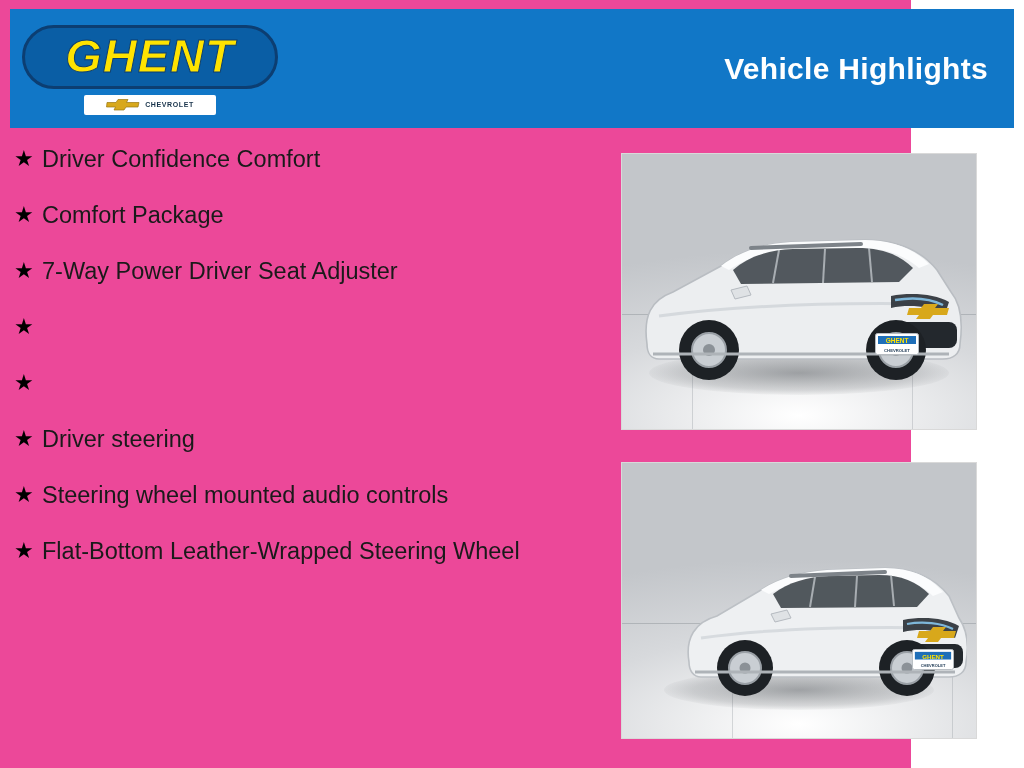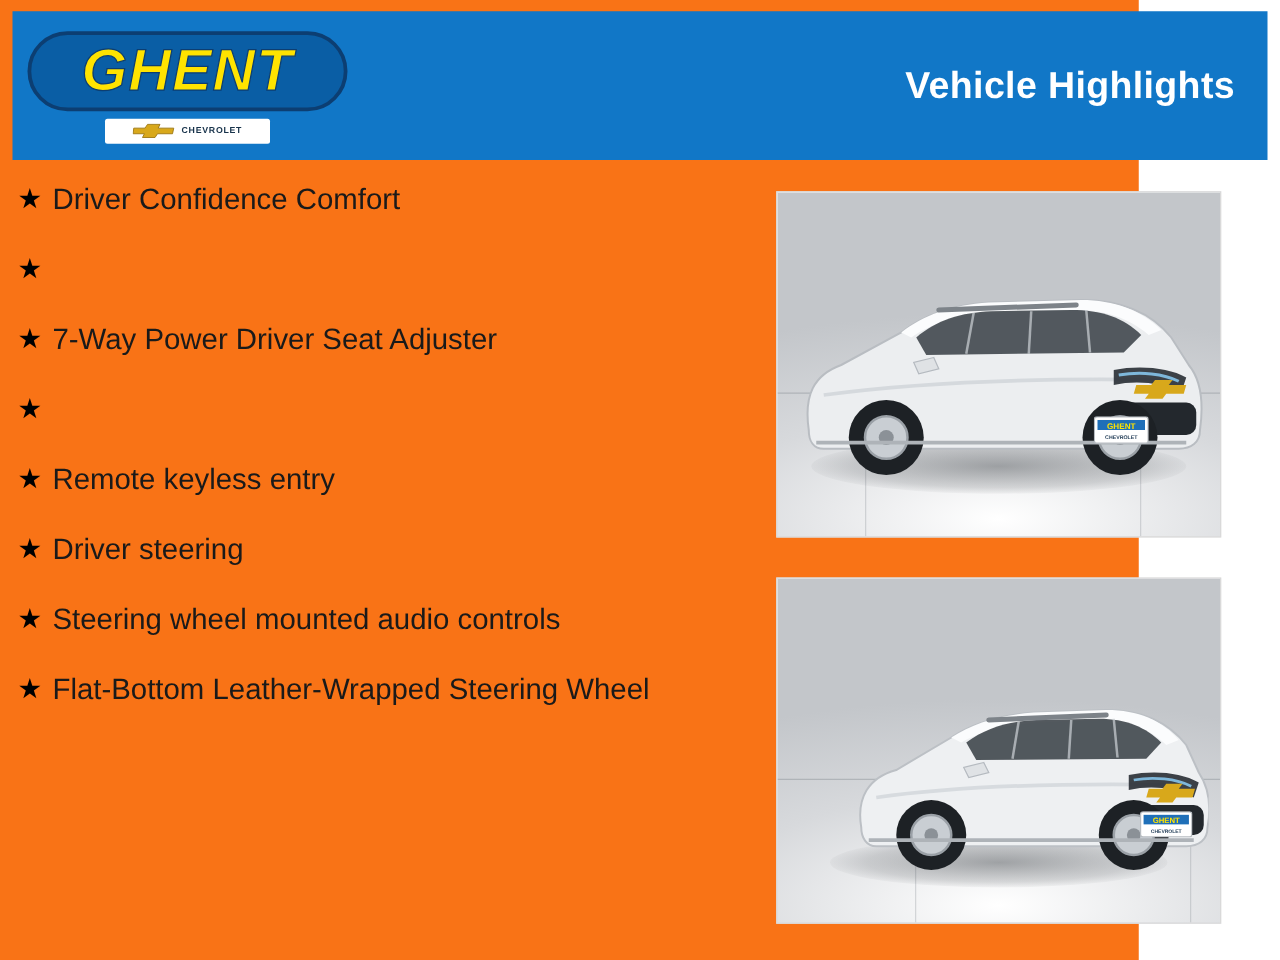--- a/index.html
+++ b/index.html
@@ -10,21 +10,21 @@
     width: 1024px;
     height: 768px;
     background: #ffffff;
     font-family: "Liberation Sans", sans-serif;
     overflow: hidden;
   }
   .page {
     position: relative;
     width: 911px;
     height: 768px;
-    background: #f97316;
+    background: #ec4899;
   }
 
   
   .header {
     position: absolute;
     left: 10px;
     top: 9px;
     width: 1004px;
     height: 119px;
     background: #1177c7;
@@ -212,34 +212,34 @@
 
     <div class="features">
 
       <div class="feature">
         <span class="star">★</span>
         <span class="label">Driver Confidence Comfort</span>
       </div>
 
       <div class="feature">
         <span class="star">★</span>
+        <span class="label">Comfort Package</span>
       </div>
 
       <div class="feature">
         <span class="star">★</span>
         <span class="label">7-Way Power Driver Seat Adjuster</span>
       </div>
 
       <div class="feature">
         <span class="star">★</span>
       </div>
 
       <div class="feature">
         <span class="star">★</span>
-        <span class="label">Remote keyless entry</span>
       </div>
 
       <div class="feature">
         <span class="star">★</span>
         <span class="label">Driver steering</span>
       </div>
 
       <div class="feature">
         <span class="star">★</span>
         <span class="label">Steering wheel mounted audio controls</span>

